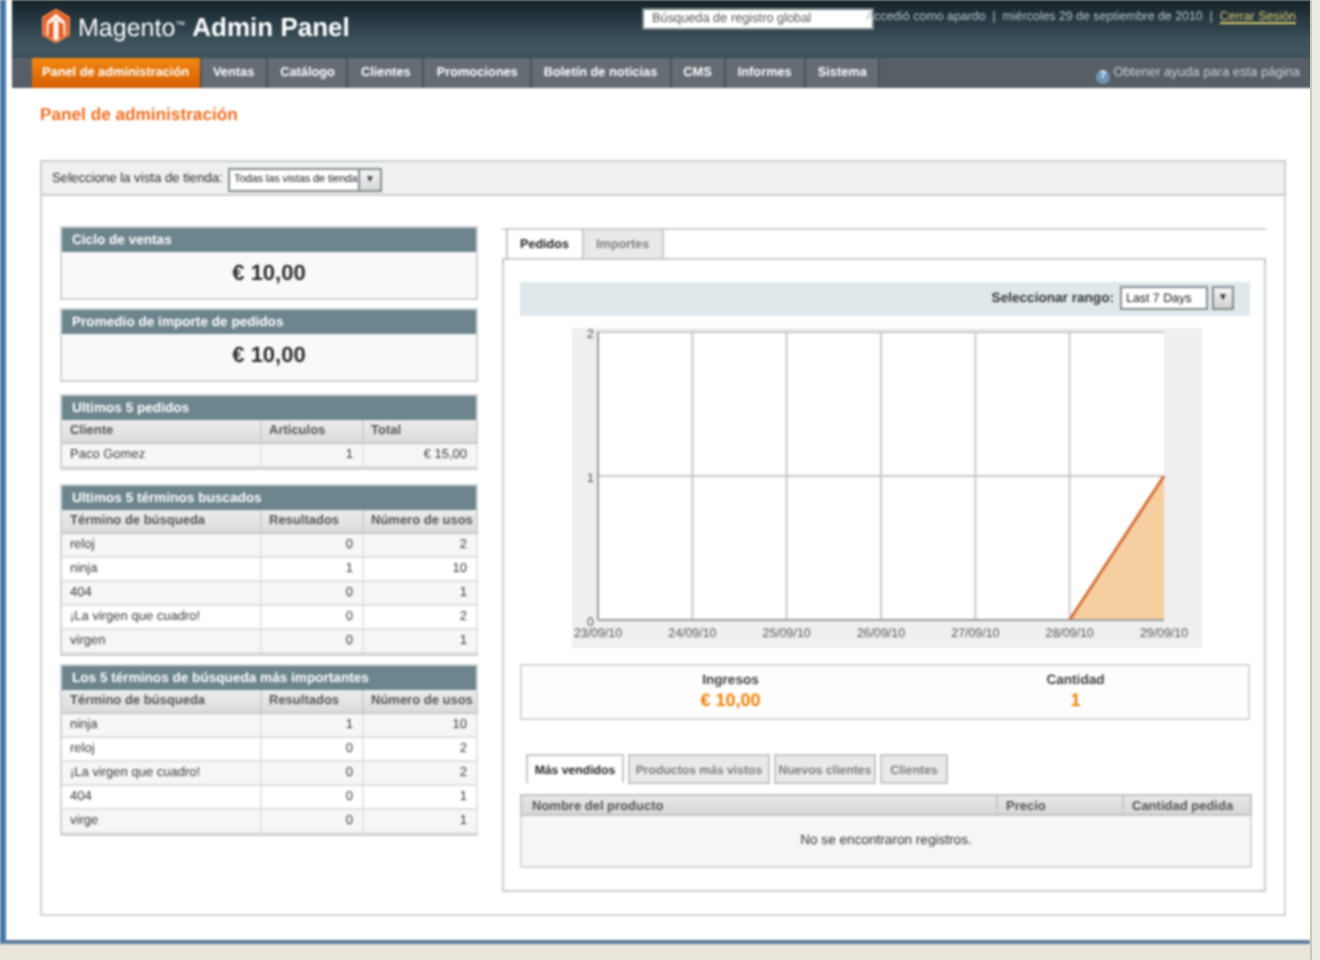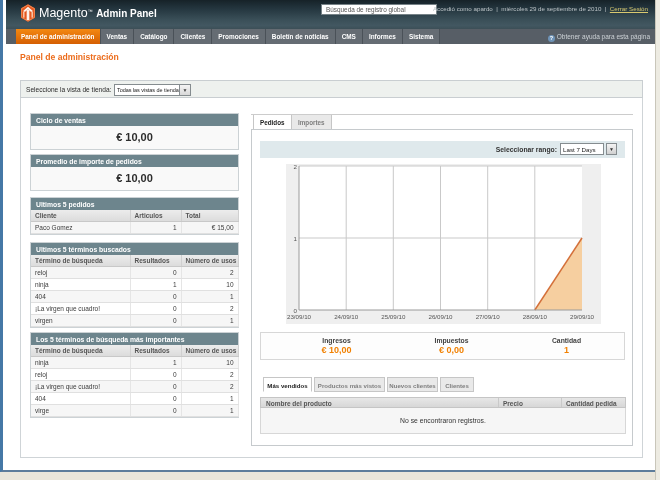--- a/index.html
+++ b/index.html
@@ -6,21 +6,21 @@
 html,body { width:660px; height:480px; overflow:hidden; }
 body { font-family:"Liberation Sans", sans-serif; background:#e9e5da; position:relative; }
 #page { position:absolute; left:0; top:0; width:655px; height:472px; background:#fff; border-left:3px solid #4578a6; border-bottom:2px solid #5d7c9b; filter:blur(0.4px); }
 #redge { position:absolute; right:0; top:0; width:5px; height:480px; background:#edebe2; border-left:1px solid #c9c6ba; }
 
 
 #hdr { position:absolute; left:3px; top:0; width:652px; height:29px;
   background:linear-gradient(to bottom,#162228 0%,#253740 32%,#3a4f58 68%,#425761 88%,#3c4f57 100%); }
 #logo { position:absolute; left:15px; top:4px; width:14px; height:18px; }
 #brand { position:absolute; left:33px; top:6px; color:#fff; font-size:12.5px; }
-#brand b { font-size:10px;text-align:center; }
+#brand b { font-size:13px;text-align:center; }
 #gsearch { position:absolute; left:315px; top:4px; width:116px; height:11px; background:#fff; border:1px solid #768287; font-size:6.4px; color:#555; padding:1px 4px; }
 #hright { position:absolute; right:10px; top:5px; font-size:6.2px; color:#bcc3c6; white-space:nowrap; }
 #hright a { color:#d9c96f; text-decoration:underline; }
 
 
 #nav { position:absolute; left:3px; top:29px; width:652px; height:15px; background:#575e66; font-size:6.4px; }
 #nav .items { position:absolute; left:10px; top:0; height:15px; display:flex; }
 #nav .it { height:15px; line-height:15px; padding:0 6px; color:#fff; font-weight:bold; background:#656c73; border-right:1px solid #4a5158; }
 #nav .it.first { background:linear-gradient(to bottom,#f38812,#d55f02); border-right:1px solid #4a5158; padding:0 5px; }
 #nav .help { position:absolute; right:8px; top:4px; color:#cdd2d6; font-size:6.5px; }
@@ -279,24 +279,20 @@
             <text x="248.8" y="154.5" text-anchor="middle">28/09/10</text>
             <text x="296" y="154.5" text-anchor="middle">29/09/10</text>
           </g>
         </svg>
         <div id="totals">
           <div class="cell">
               <div class="tl">Ingresos</div>
               <div class="tv">€ 10,00</div>
             </div>
           <div class="cell">
-              <div class="tl">Impuestos</div>
-              <div class="tv">€ 0,00</div>
-            </div>
-          <div class="cell">
               <div class="tl">Cantidad</div>
               <div class="tv">1</div>
             </div>
         </div>
         <div id="btabs">
           <div class="tab on w1">Más vendidos</div><div class="tab w2">Productos más vistos</div><div class="tab w3">Nuevos clientes</div><div class="tab w4">Clientes</div>
         </div>
         <div id="grid">
           <div id="ghead">
               <span style="left:5px;">Nombre del producto</span>

